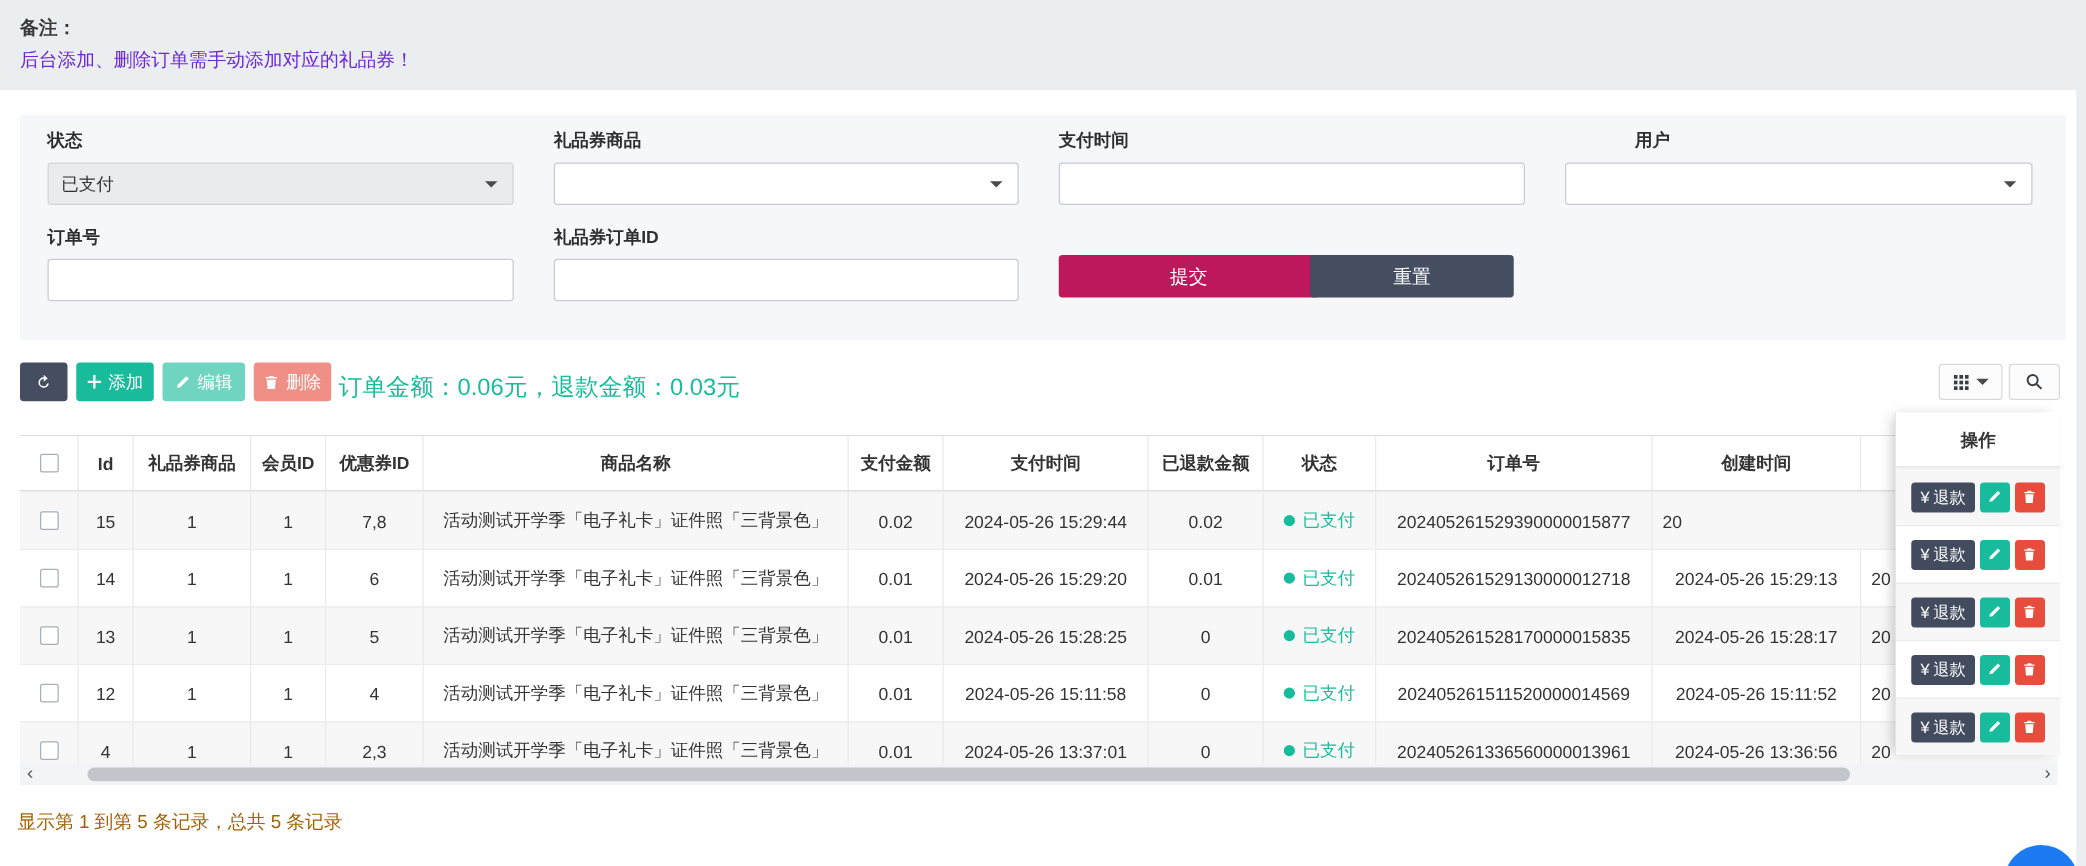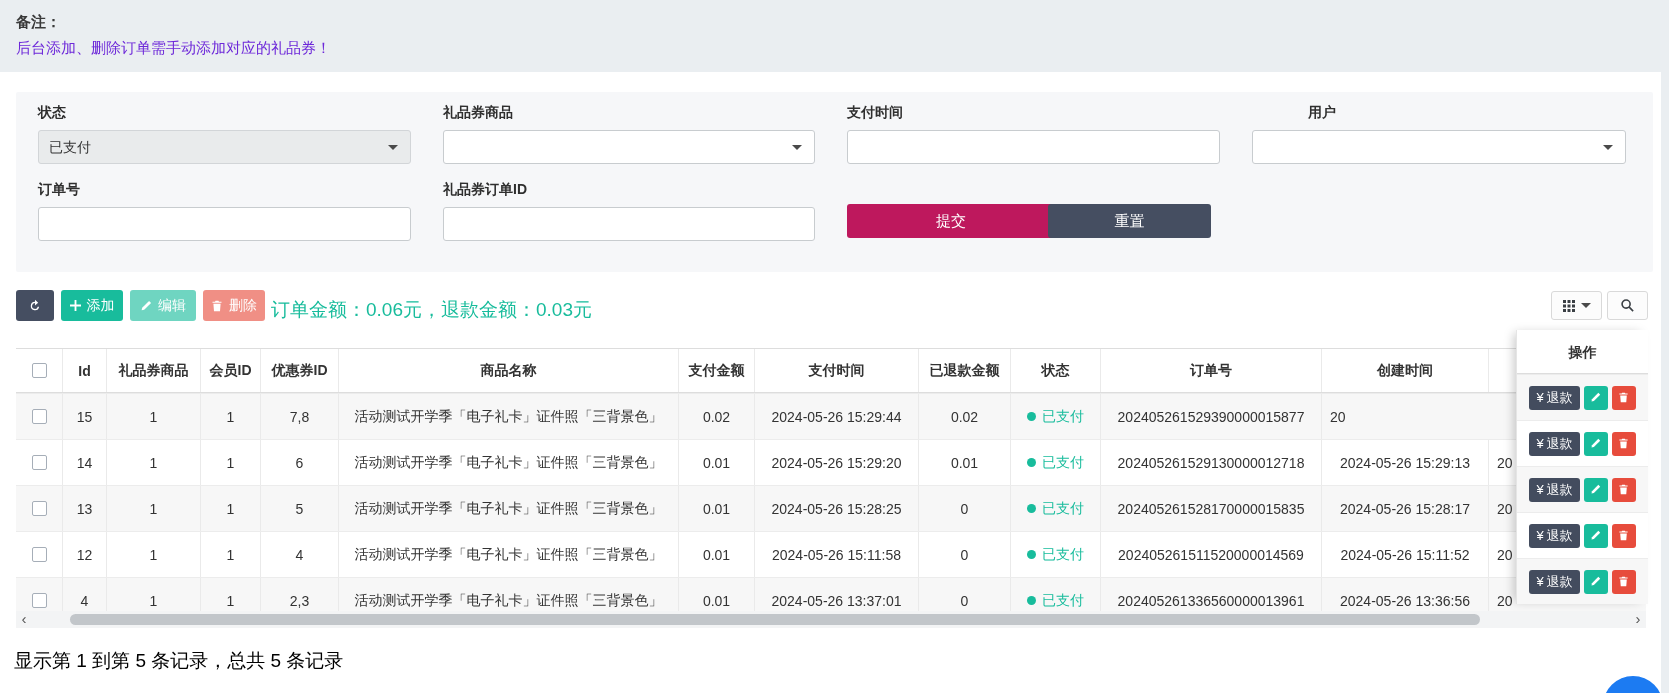--- a/index.html
+++ b/index.html
@@ -93,21 +93,21 @@
   .btn-sq.green { background:#18bc9c; }
   .btn-sq.red   { background:#e74c3c; }
 
   
   .hscroll { left:16px; top:611px; width:1630px; height:17px; background:#f3f4f5; }
   .hs-arrow { position:absolute; top:0; width:16px; height:17px; line-height:15px; text-align:center; color:#555; font-size:15px; cursor:pointer; }
   .hs-left { left:0; } .hs-right { right:0; }
   .hs-thumb { position:absolute; left:54px; top:3px; width:1410px; height:11px; background:#c2c6ca; border-radius:6px; cursor:grab; }
 
   
-  .records { left:14px; top:648px; font-size:19px; color:#000000; }
+  .records { left:14px; top:648px; font-size:15px; color:#a16207; }
 
   
   .chat-bubble {
     left:1603px; top:676px; width:60px; height:60px; border-radius:50%;
     background:#1c7bf2; overflow:hidden; cursor:pointer;
   }
   .chat-bubble::after {
     content:""; position:absolute; left:22px; top:20px; width:34px; height:34px;
     border-radius:50%; background:#6fa9f2;
   }

